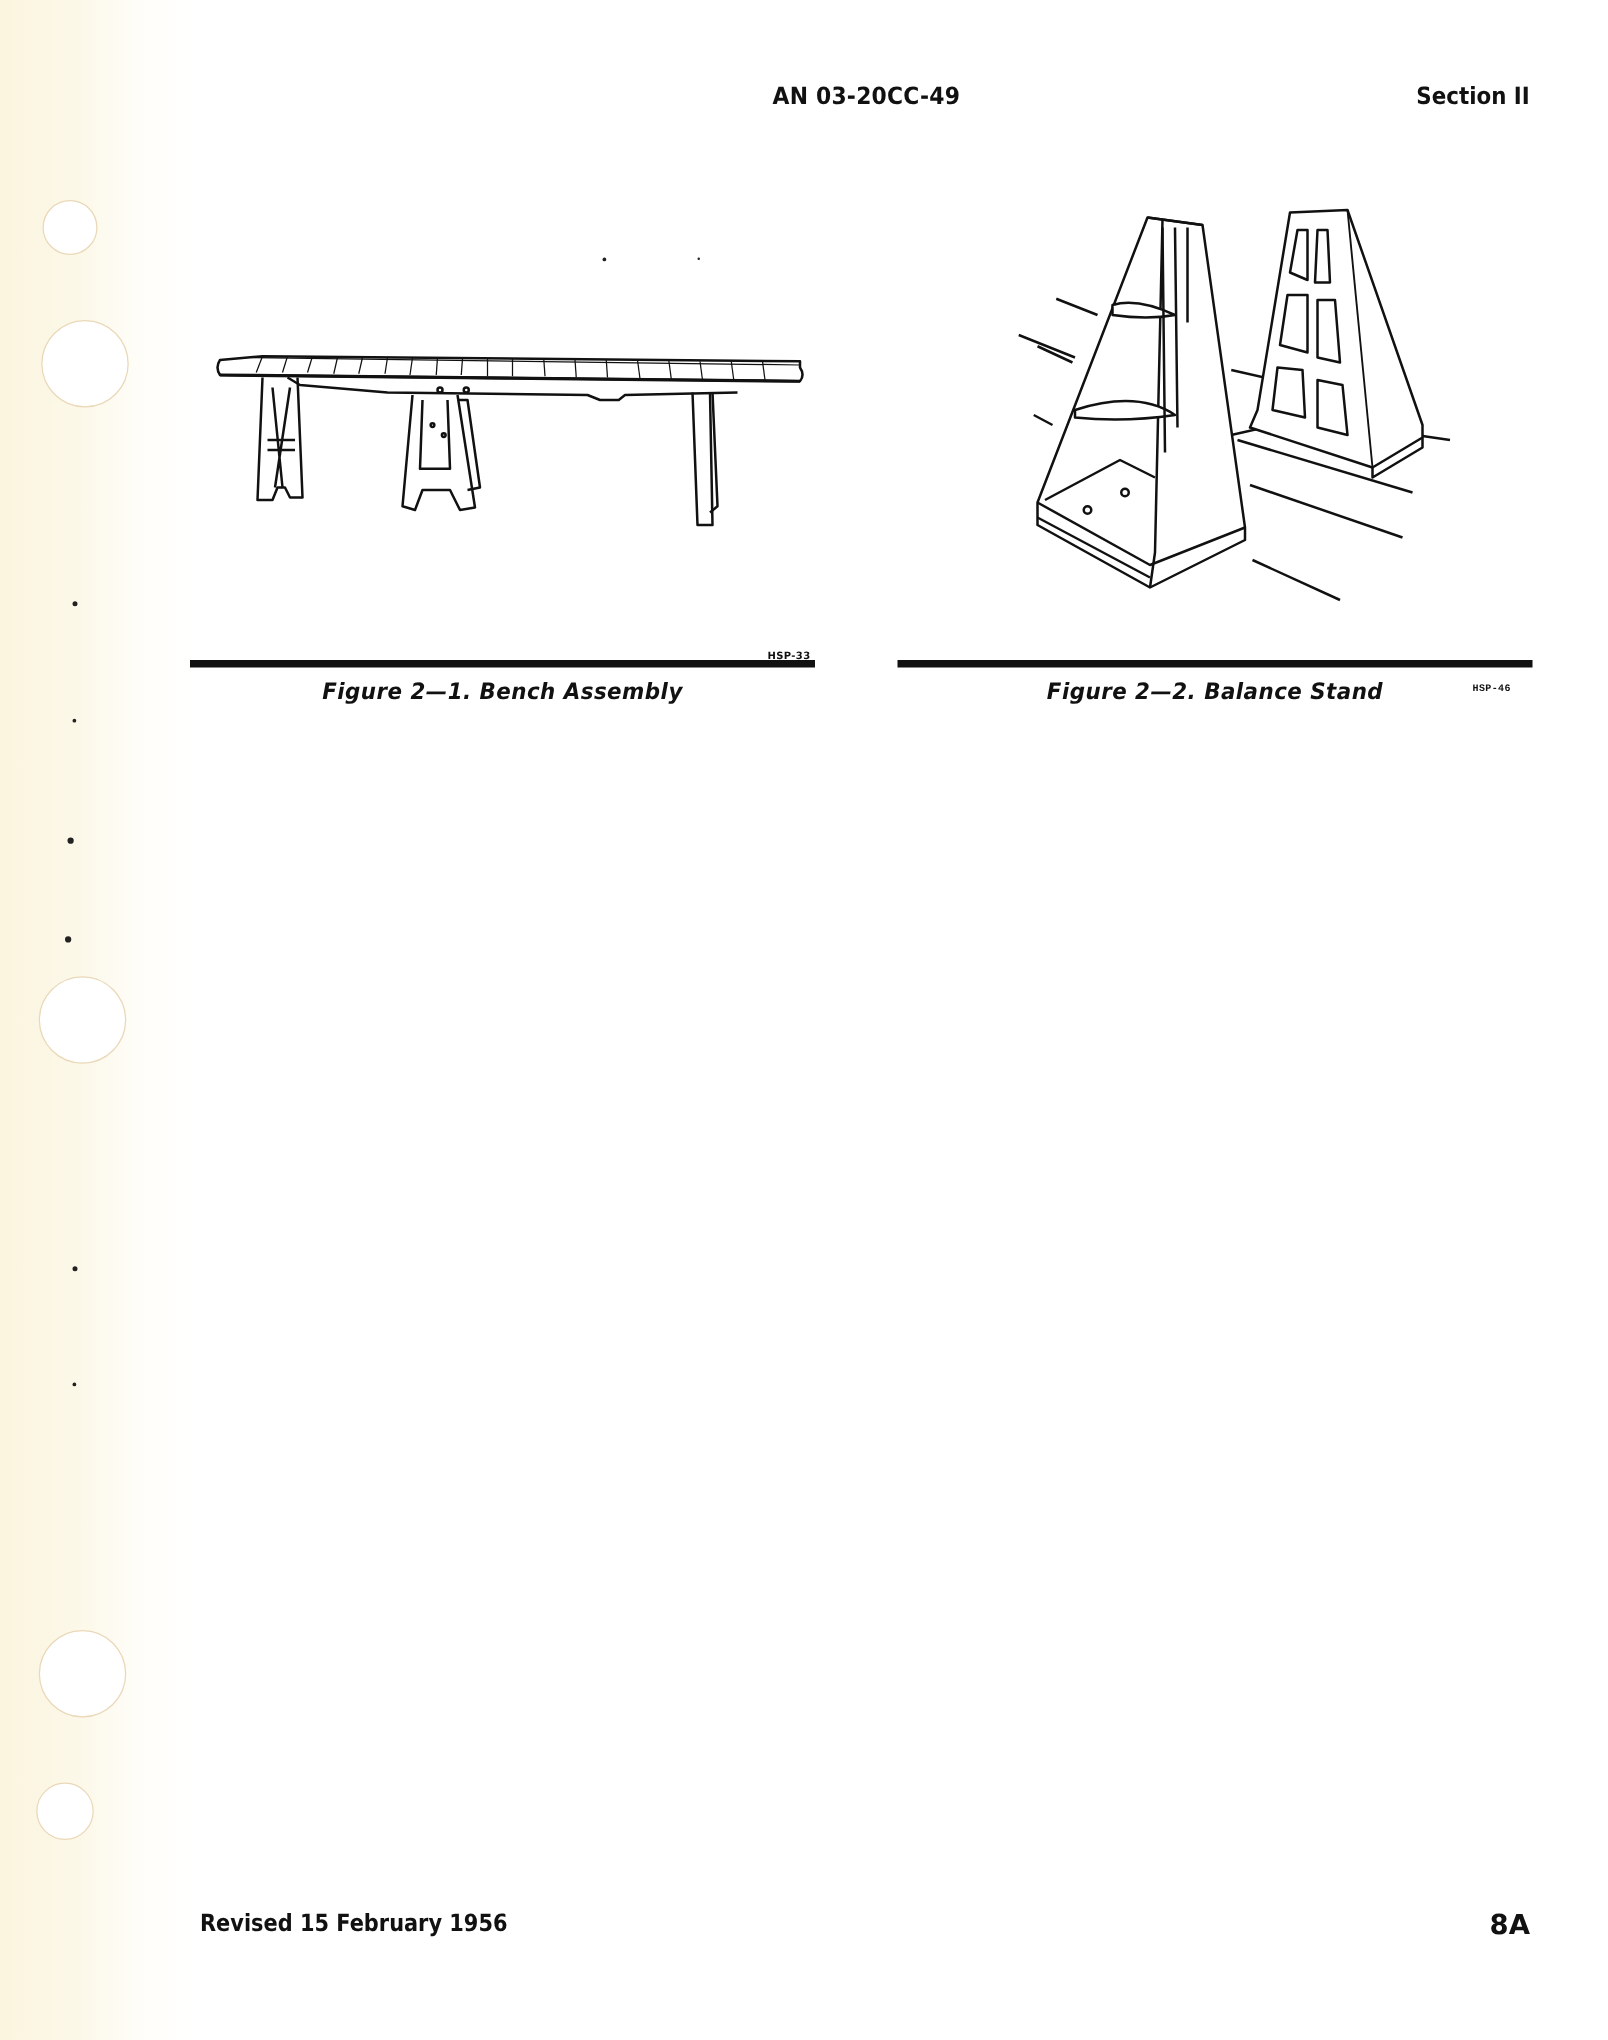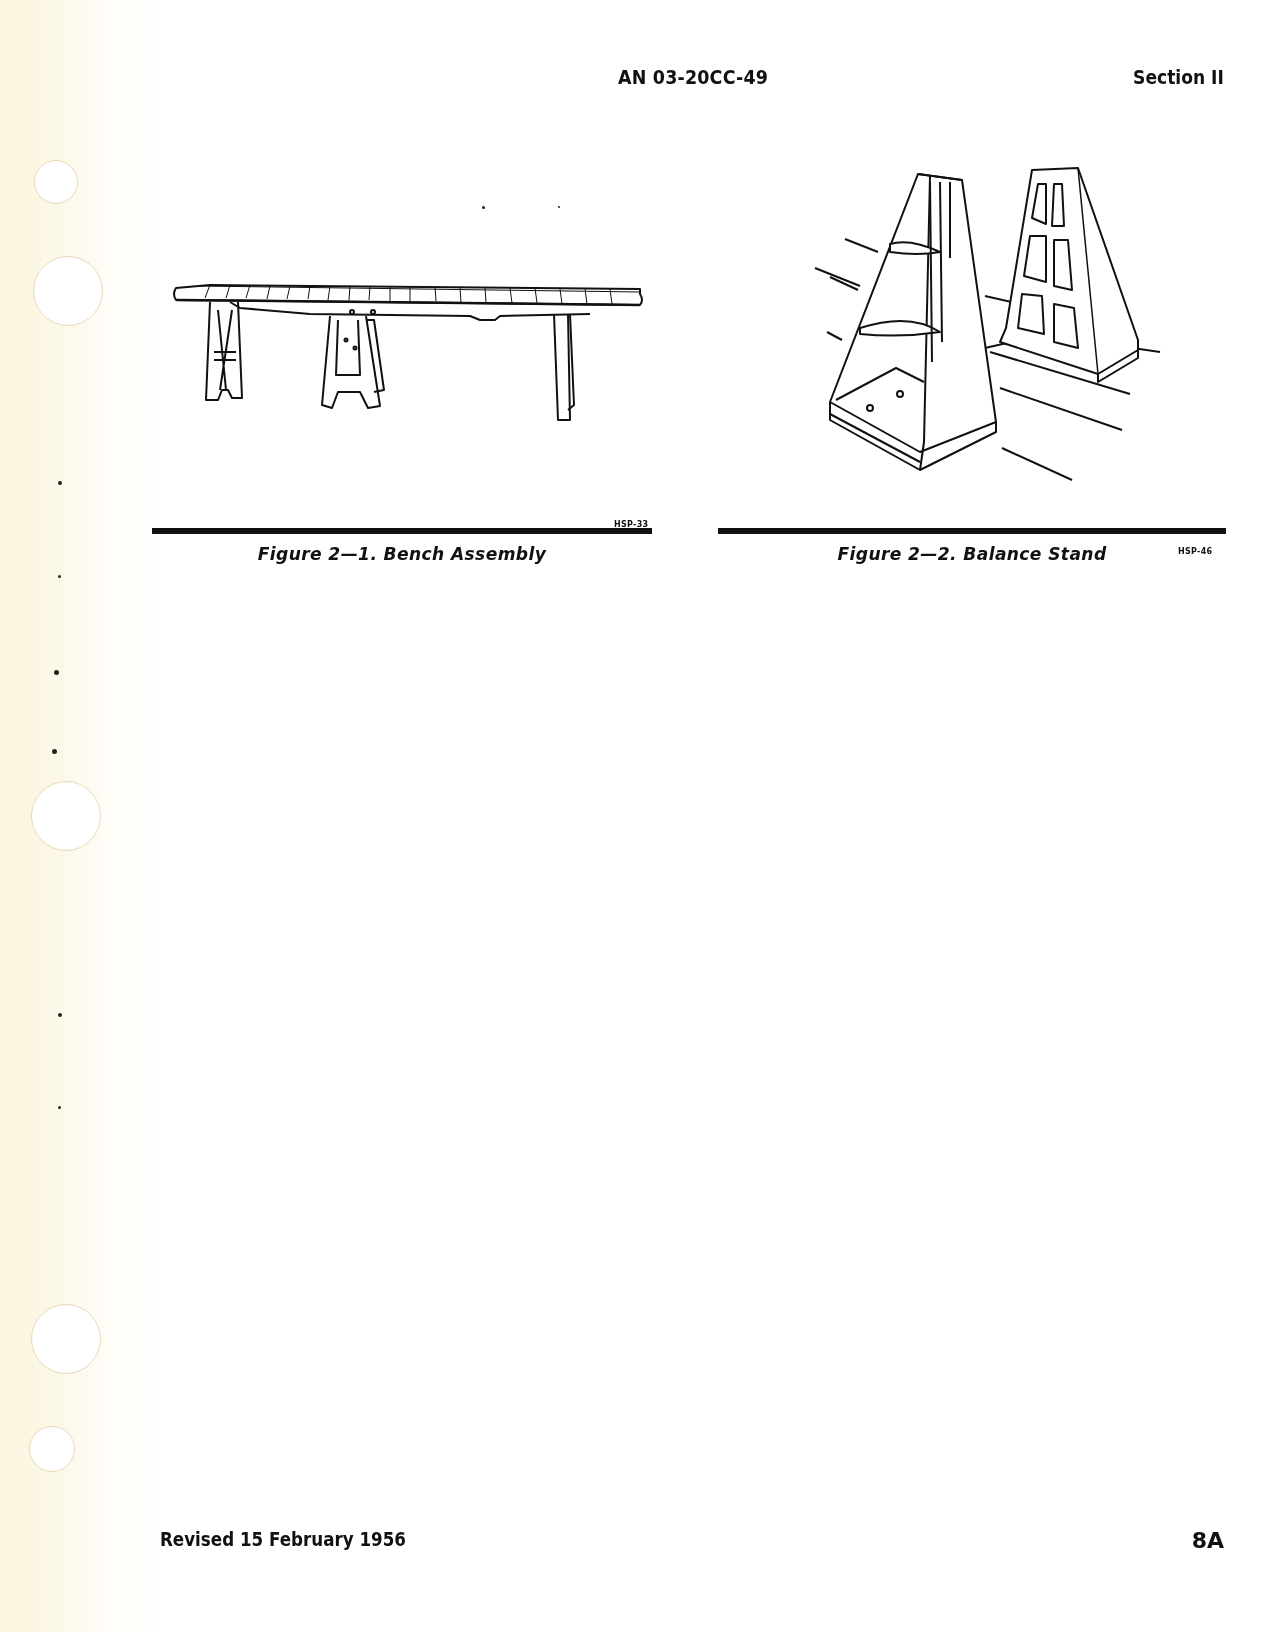--- a/index.html
+++ b/index.html
@@ -128,19 +128,19 @@
       <path d="M36,238 L96,206 L124,220"></path>
 
       <path d="M90,82 Q110,76 140,90 Q118,94 90,90 Z" fill="#fff"></path>
       <path d="M60,166 Q110,150 140,170 Q100,176 60,172 Z" fill="#fff"></path>
 
       <path d="M130,20 L132,200 M140,20 L142,180 M150,20 L150,96"></path>
       <circle cx="100" cy="232" r="3"></circle>
         <circle cx="70" cy="246" r="3"></circle>
     </g>
   </svg>
-  <div class="hsp" style="left:1178px;top:547px;">HSP-46</div>
+  <div class="hsp" style="left:1178px;top:547px;font-family:Liberation Mono, monospace;">HSP-46</div>
   <div class="rule" style="left:718px;top:528px;width:508px;"></div>
   <div class="caption" style="left:718px;top:543px;width:508px;">Figure 2—2. Balance Stand</div>
 </div>
 
 <div class="abs footer-date">Revised 15 February 1956</div>
 <div class="abs footer-page">8A</div>
 
 </body></html>

